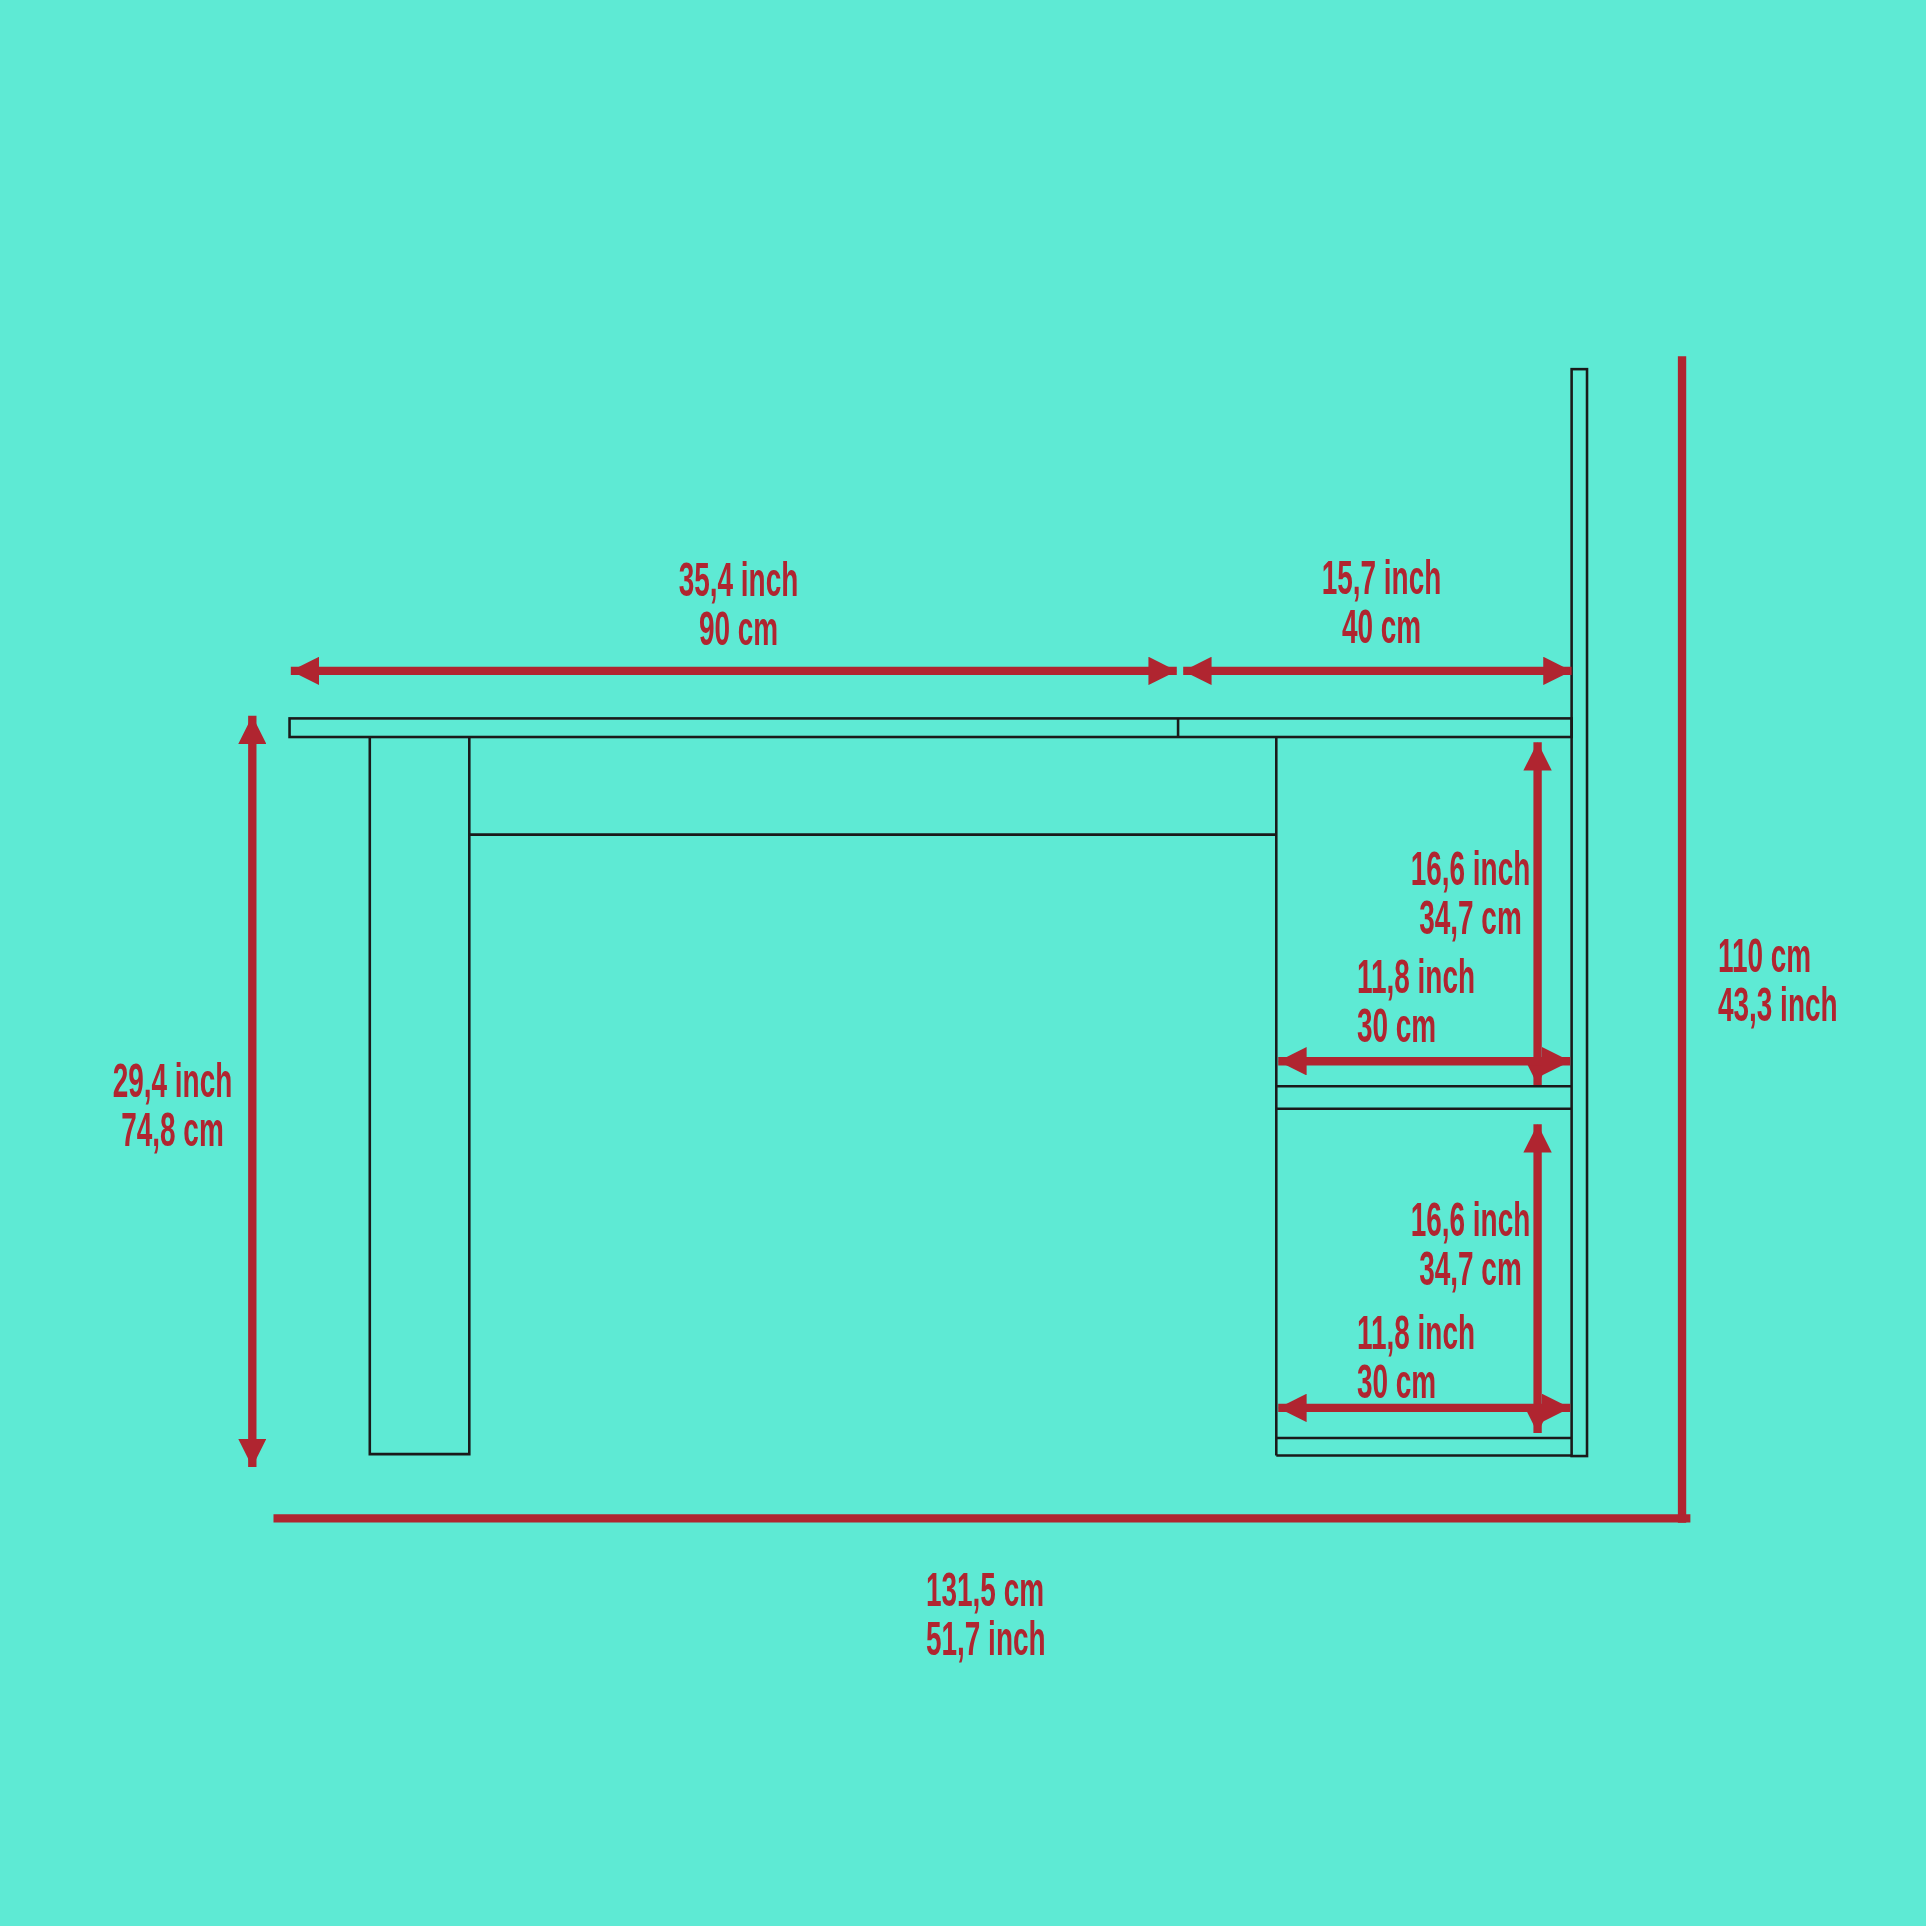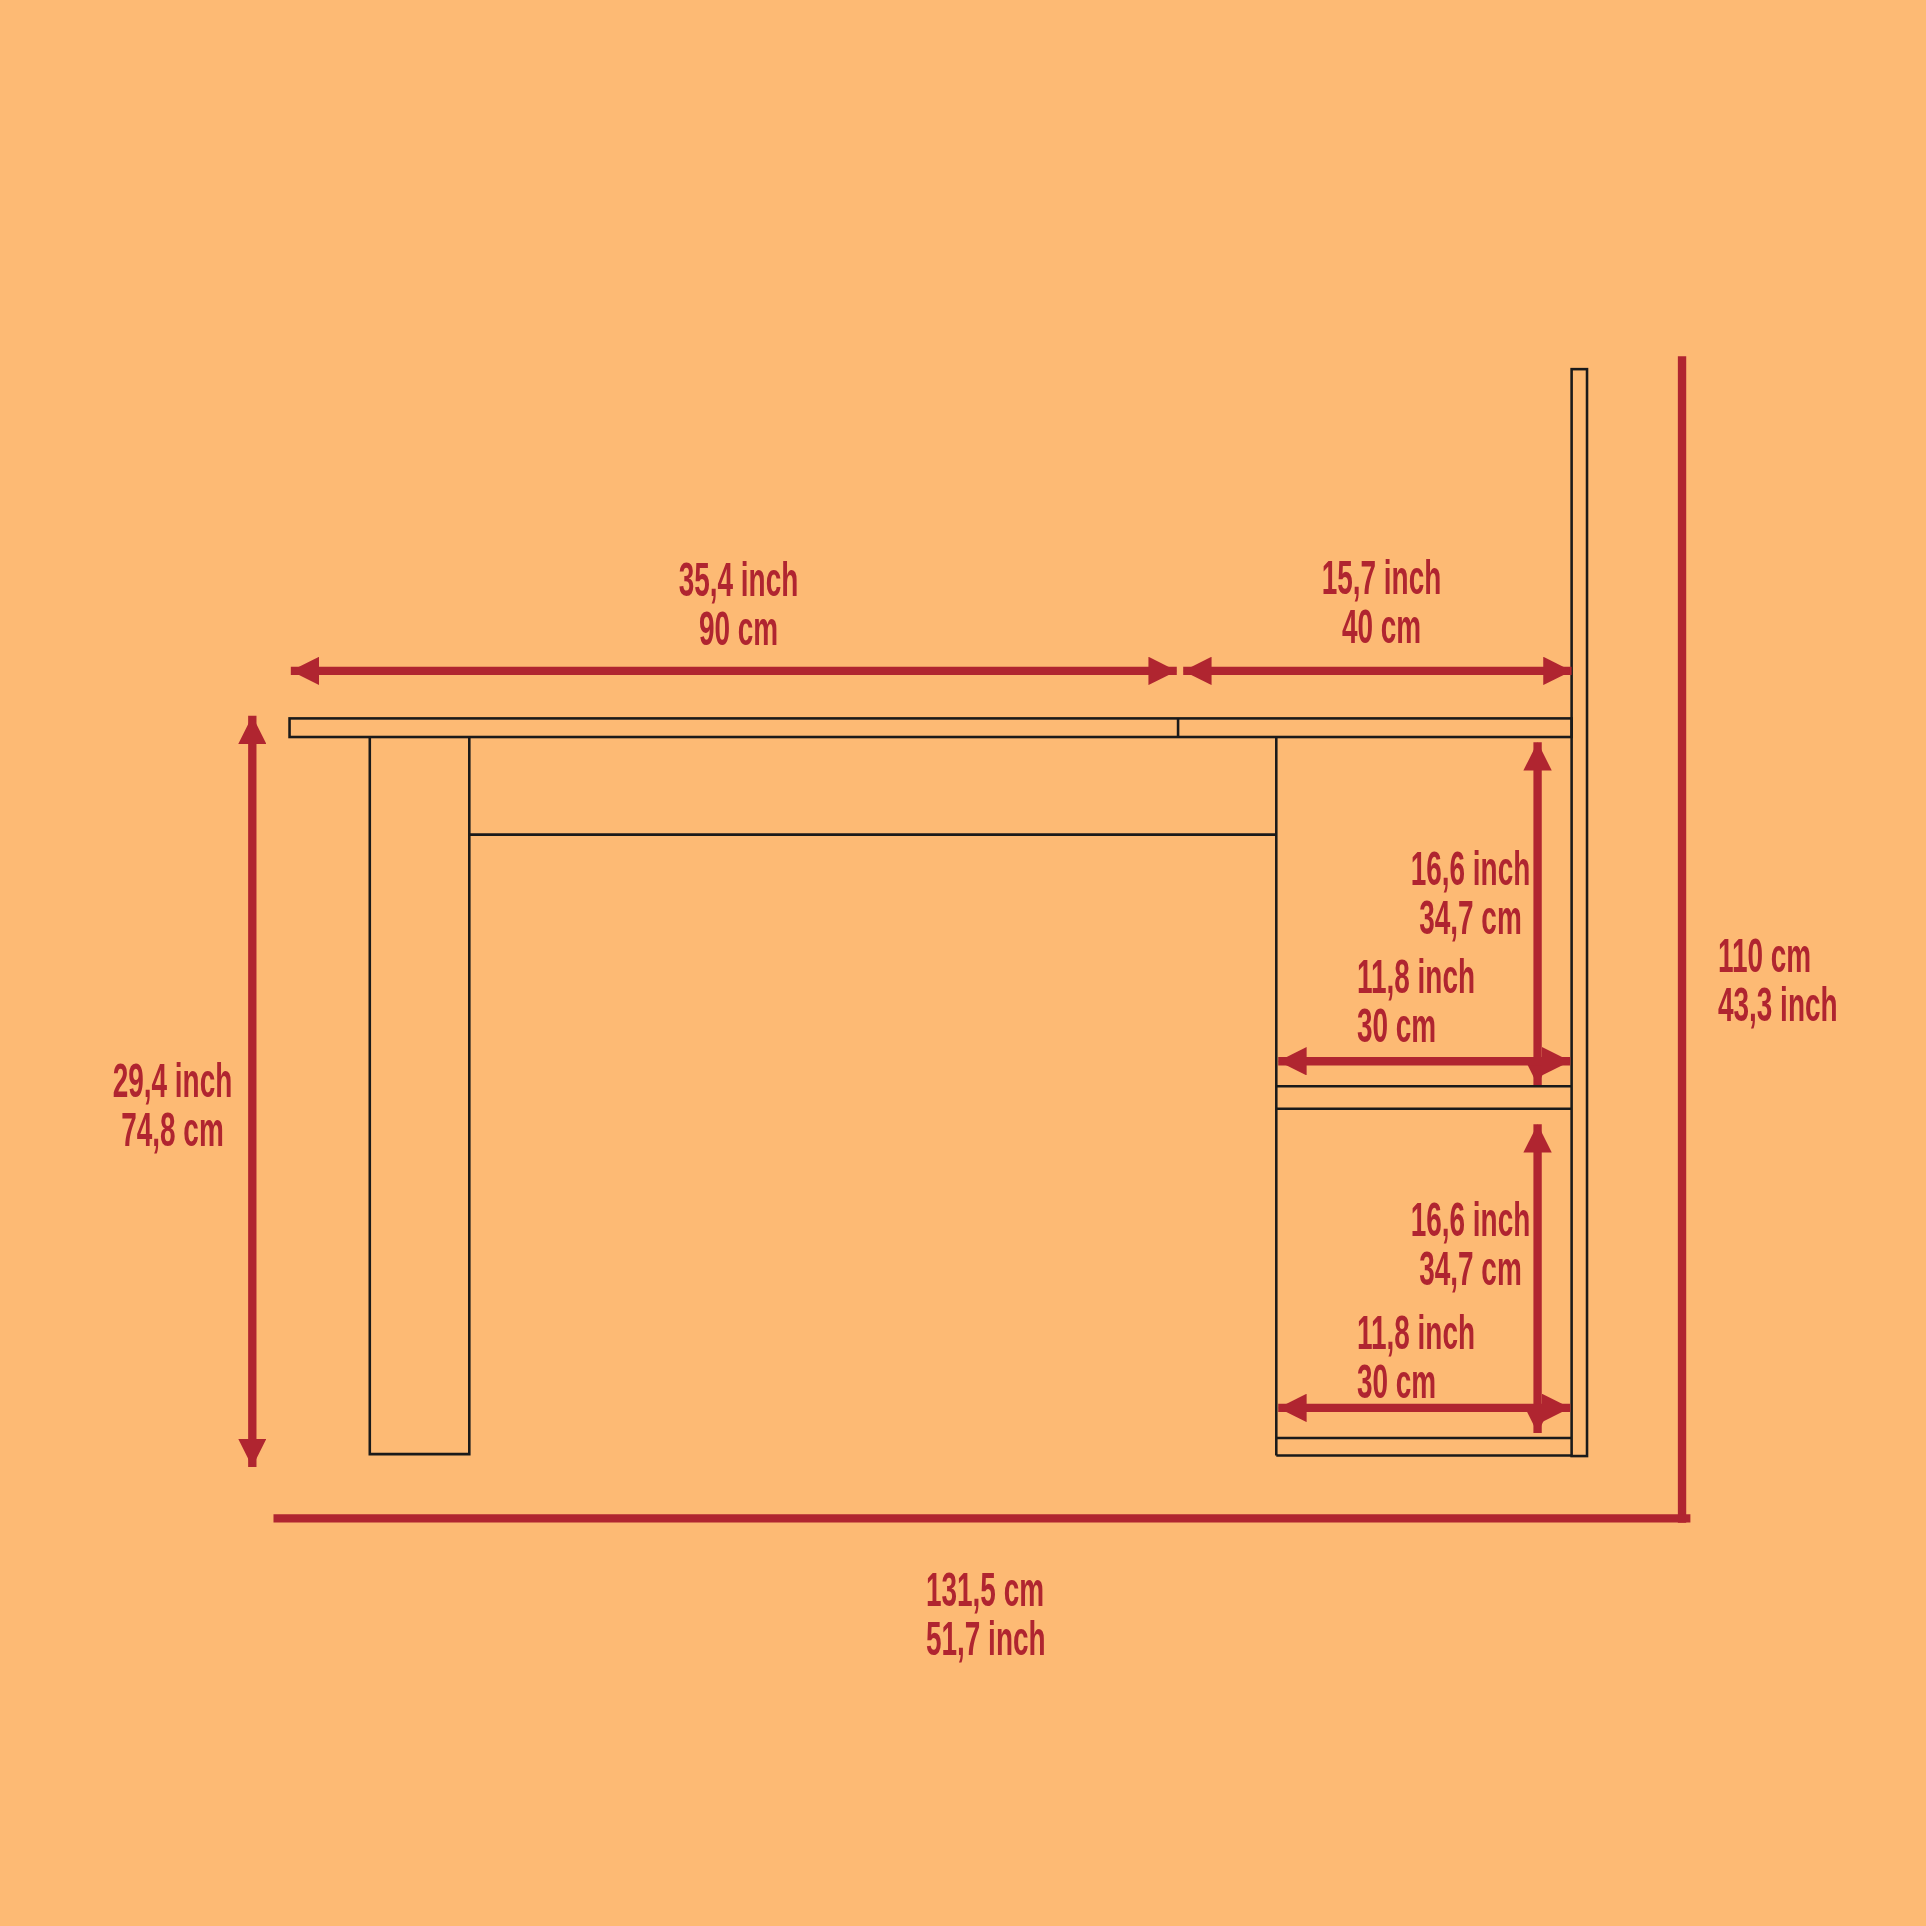--- a/index.html
+++ b/index.html
@@ -1,20 +1,20 @@
 <!DOCTYPE html>
 <html style="font-size:10.3px"><head>
 <meta charset="utf-8">
 <style>
   html, body { margin: 0; padding: 0; background: #ffffff; }
   .canvas {
     position: relative;
     width: 1926px;
     height: 1926px;
-    background: #fdba74;
+    background: #5eead4;
     overflow: hidden;
     font-family: "Liberation Sans", sans-serif;
   }
   .drawing {
     position: absolute;
     left: 0; top: 0;
     overflow: visible;
   }
   .dim-label {
     position: absolute;

